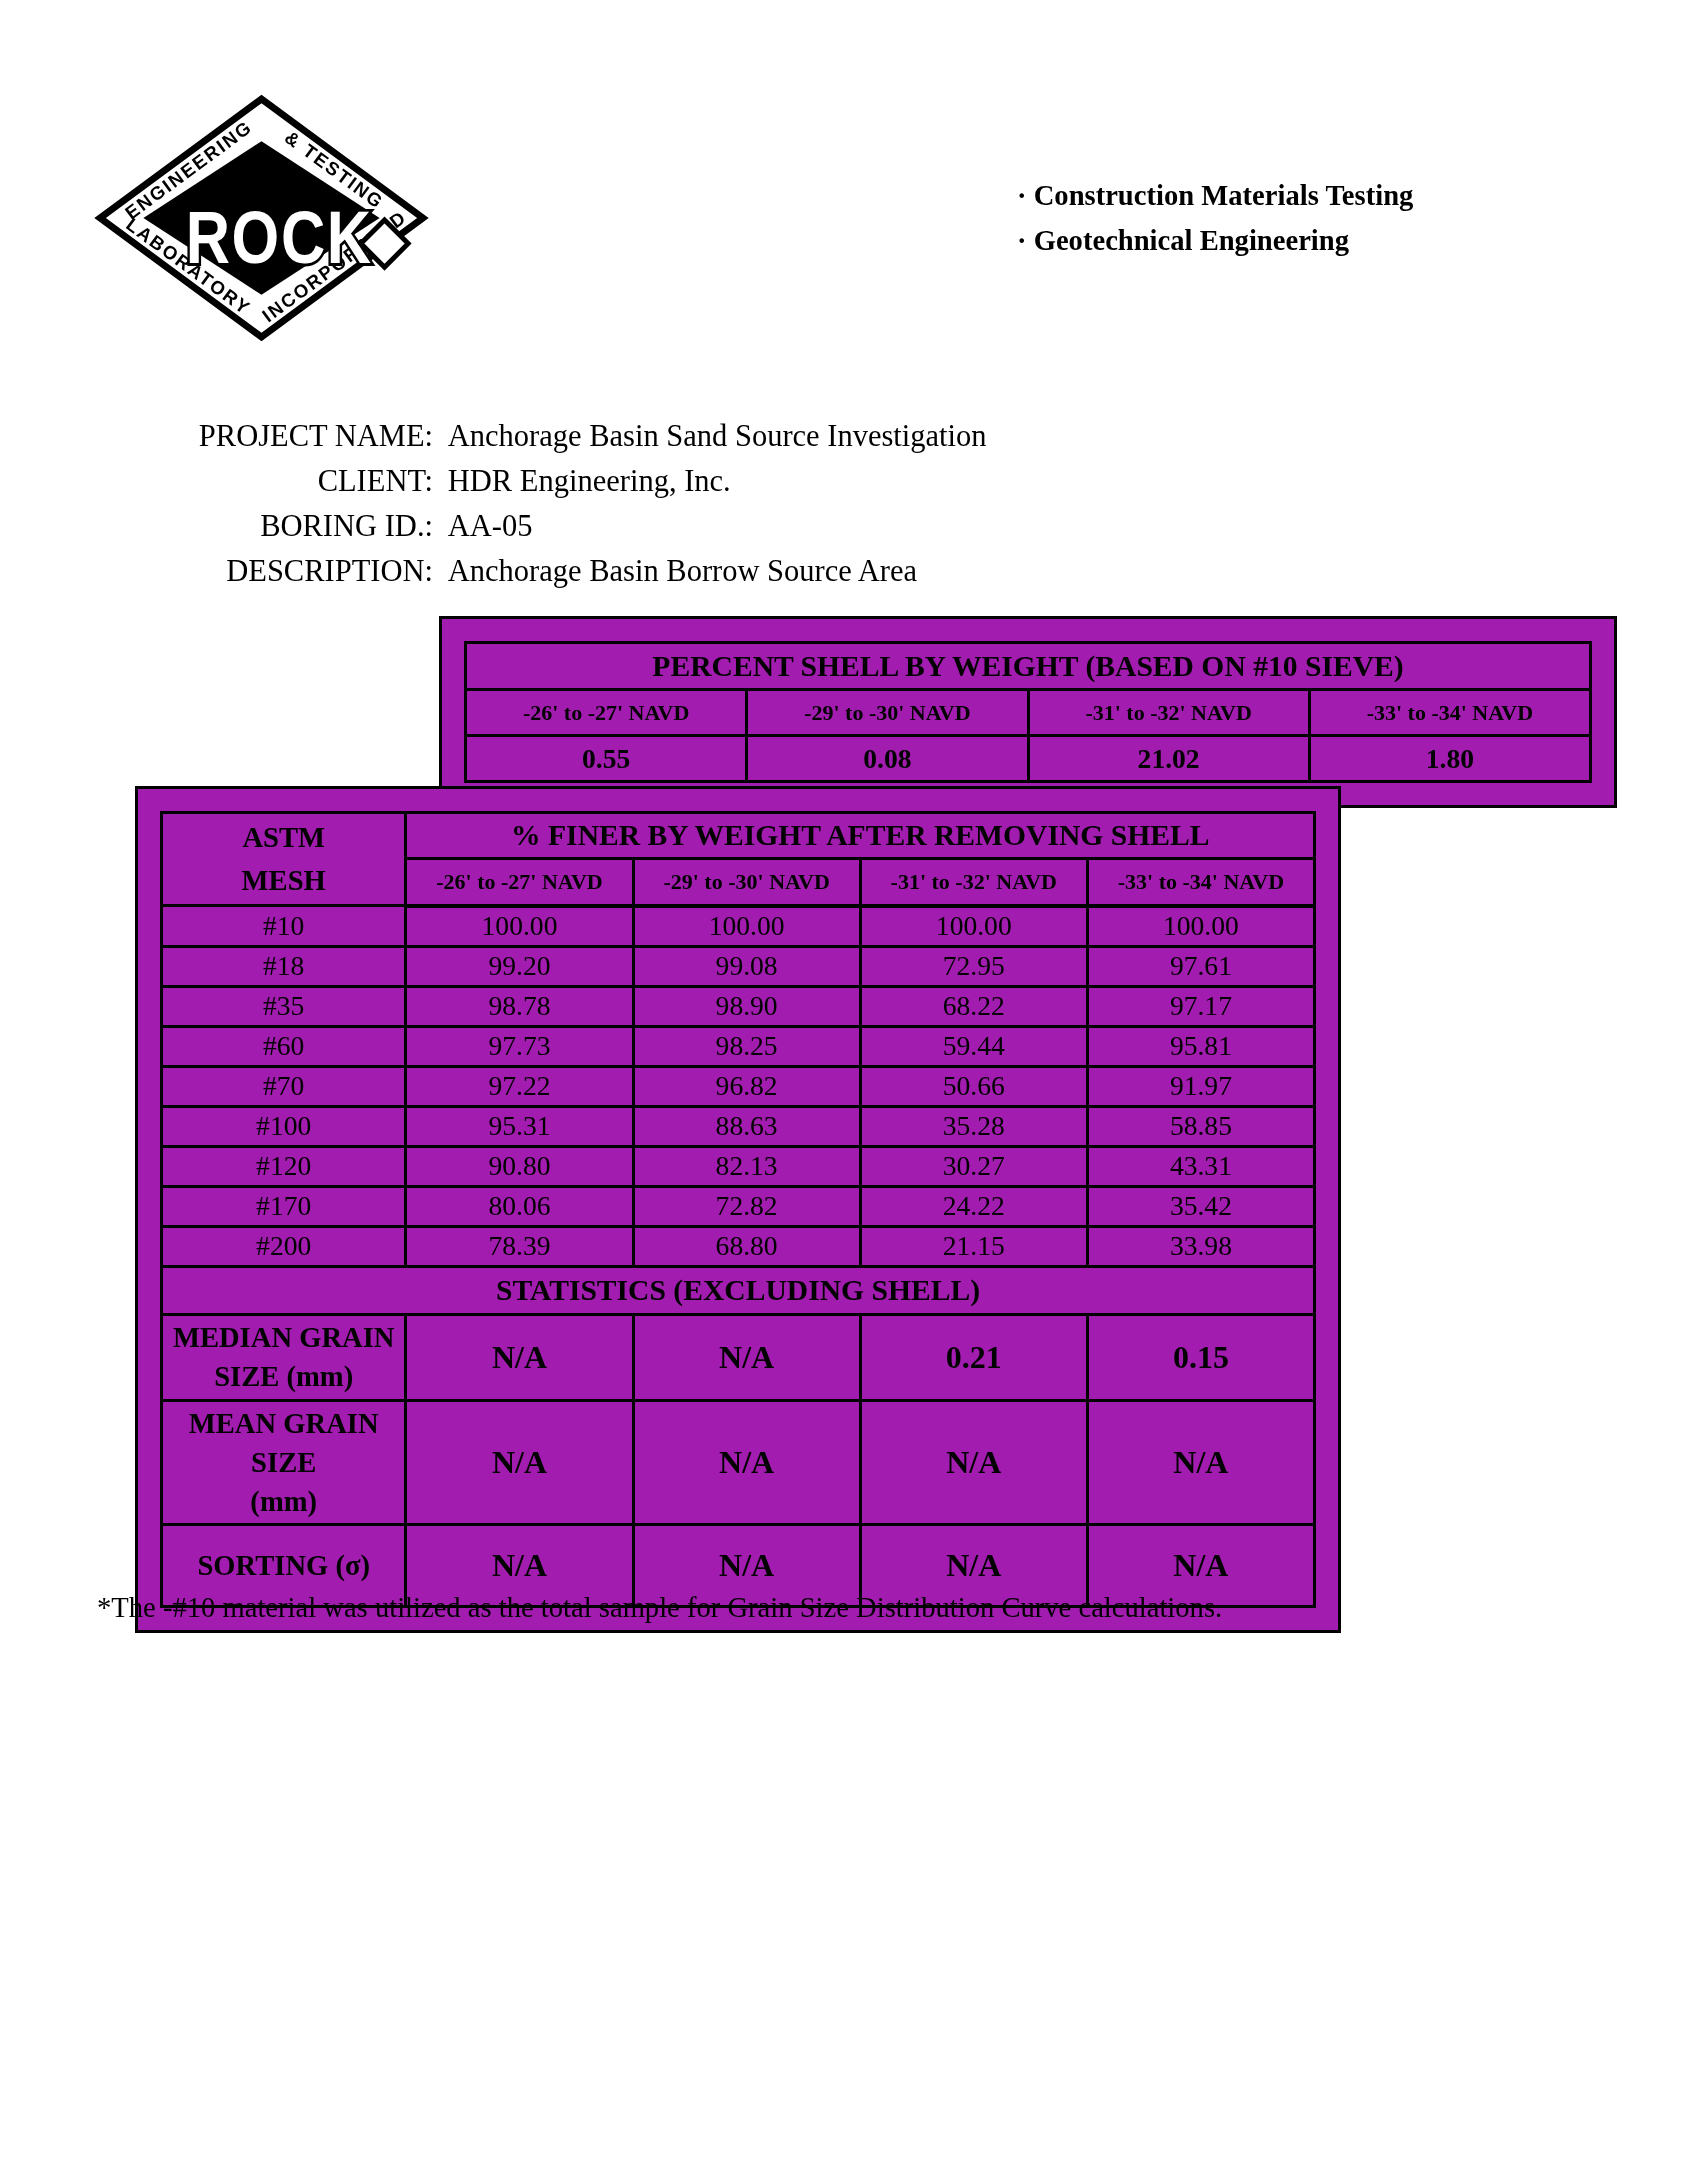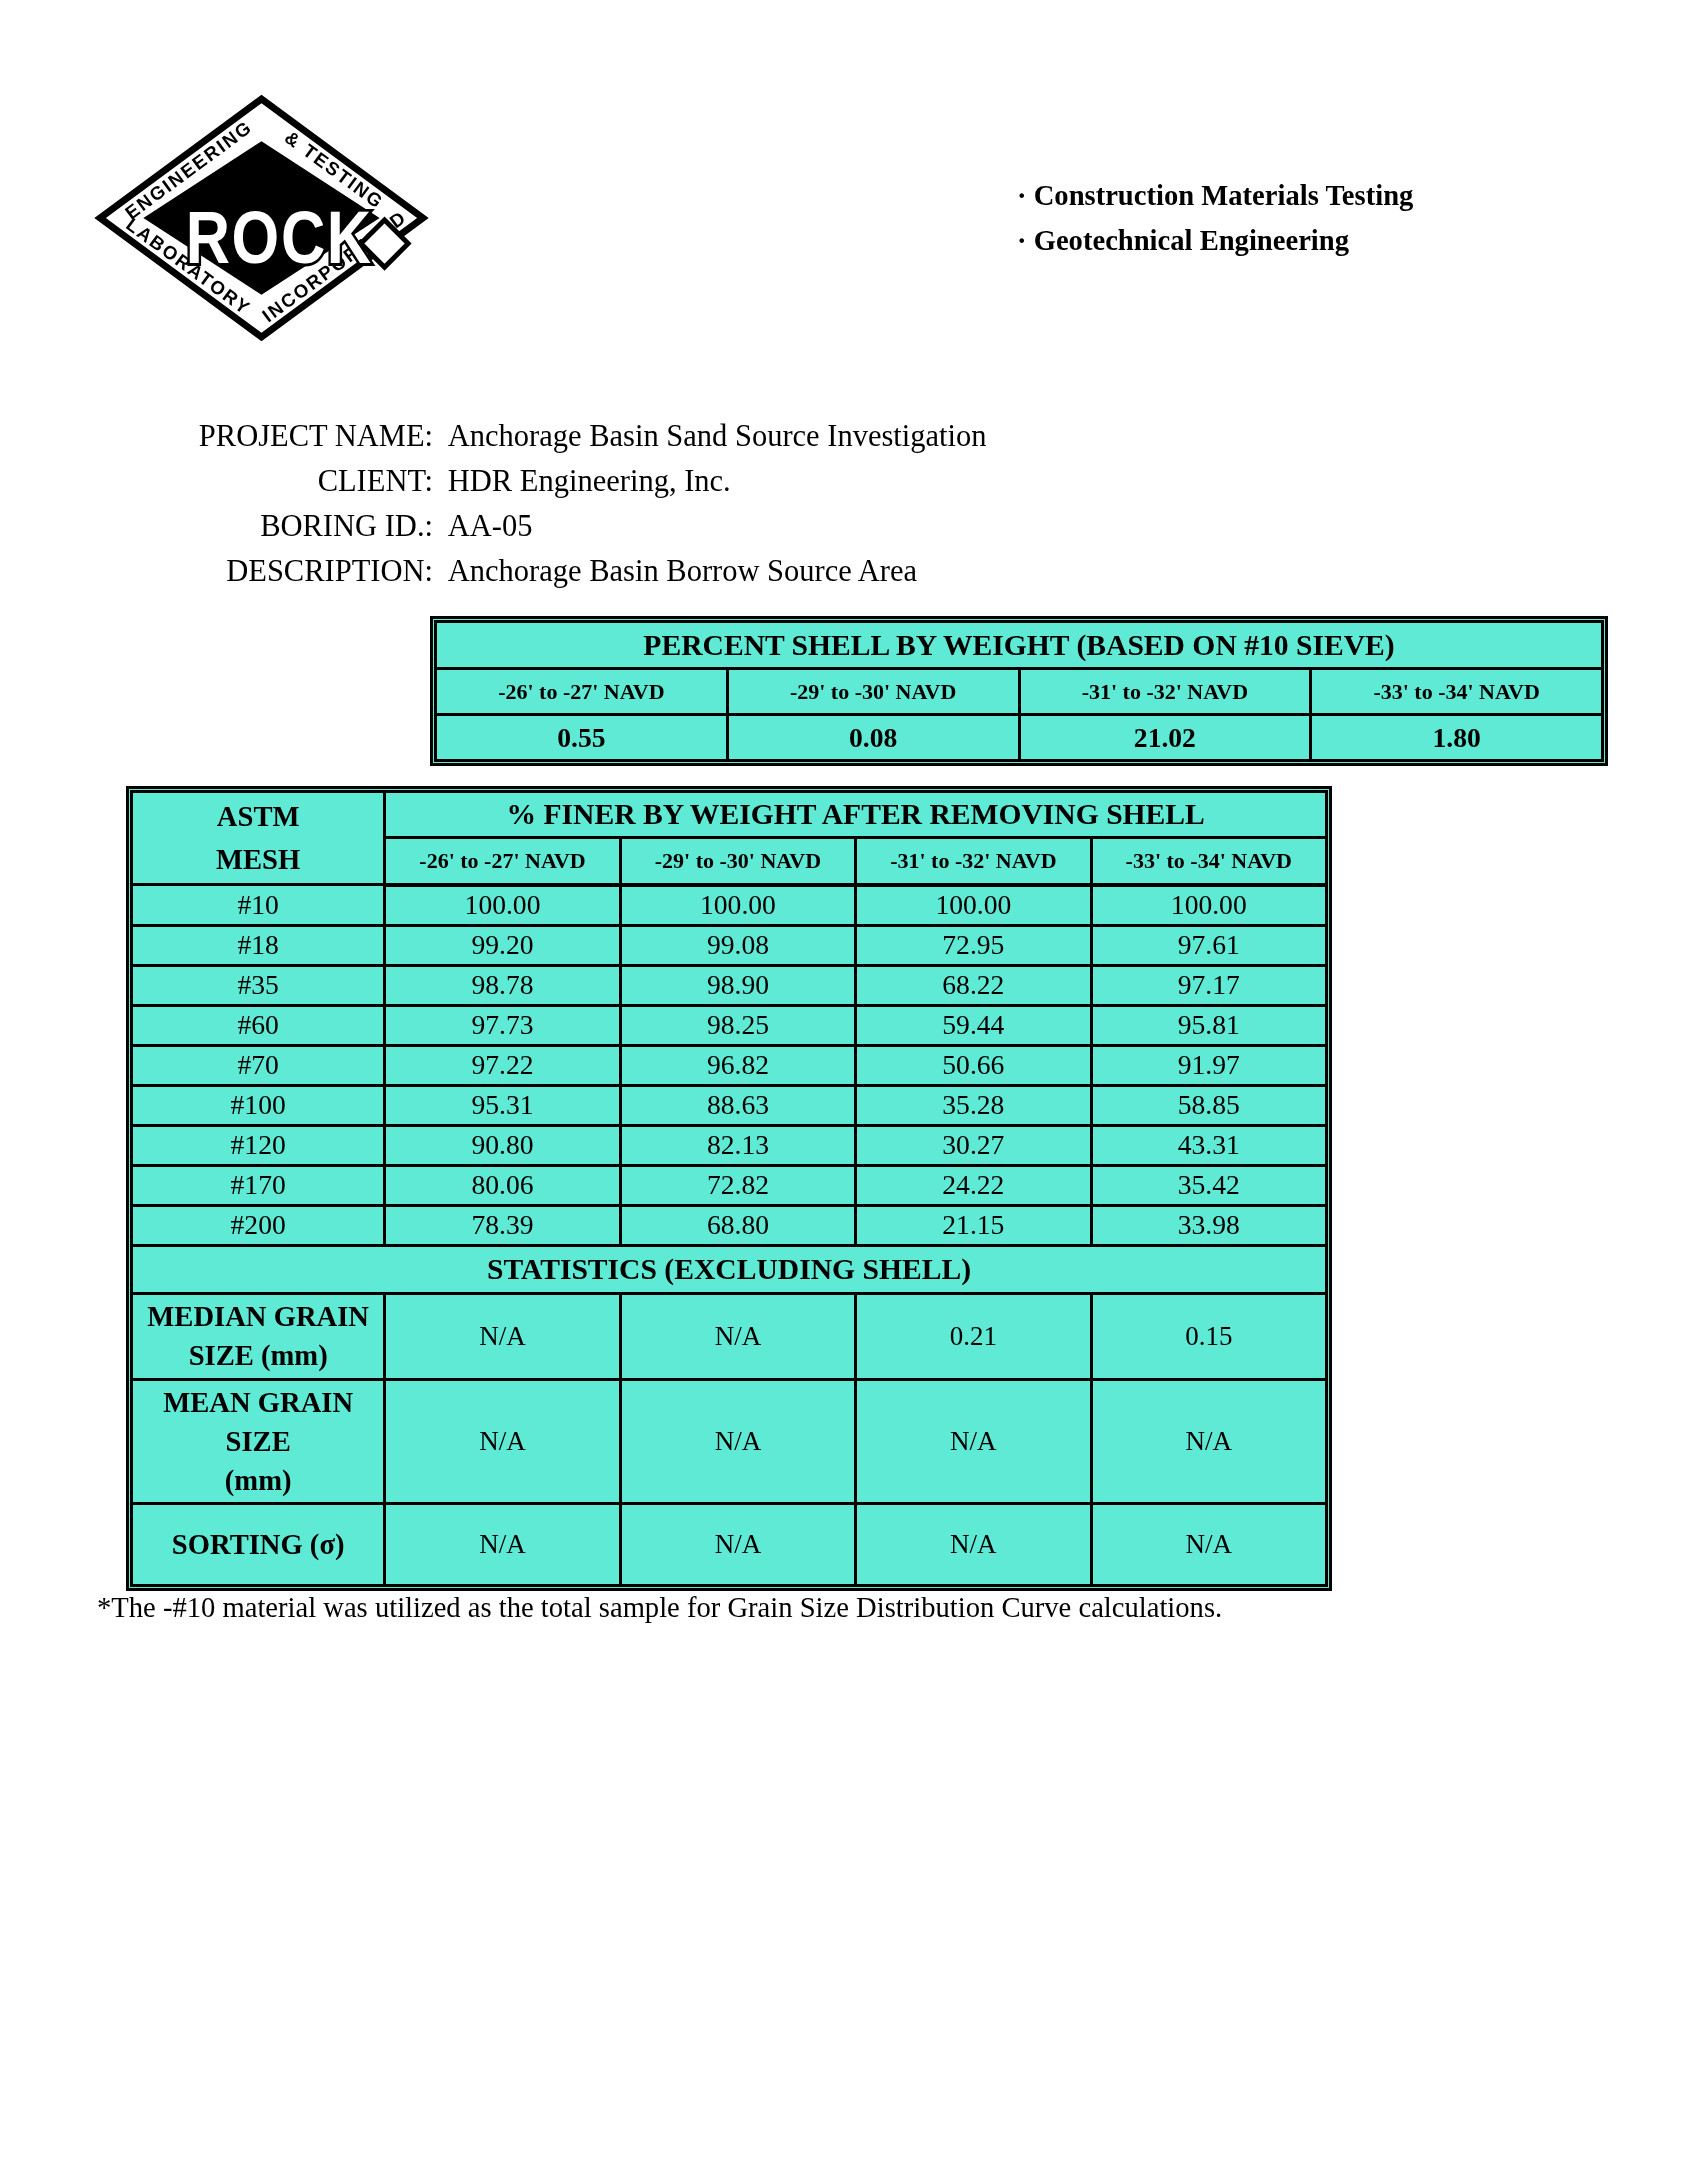--- a/index.html
+++ b/index.html
@@ -28,23 +28,24 @@
   
   .project-info { position: absolute; left: 0; top: 414px; width: 1702px; }
   .pi-row { display: flex; line-height: 45px; font-size: 30.5px; }
   .pi-label { width: 433px; text-align: right; font-weight: normal; padding-right: 14.8px; white-space: nowrap; }
   .pi-value { text-align: left; white-space: nowrap; }
 
   
   .dbl {
     position: absolute;
     border: 3px solid #000;
-    padding: 1px;
-    background: #5eead4;
+    padding: 22px;
+    background: #a21caf;
     box-sizing: border-box;
+    margin-left: 9px;
   }
   .dbl table {
     border-collapse: collapse;
     width: 100%;
     table-layout: fixed;
   }
   .dbl td, .dbl th {
     border: 3px solid #000;
     text-align: center;
     vertical-align: middle;
@@ -66,21 +67,21 @@
     white-space: pre-line; line-height: 43px;
   }
   .span-hdr { font-weight: bold; font-size: 29.6px; height: 39px; }
   .finer-table .col-hdr { border-bottom-width: 4.9px; }
   .data-cell { font-size: 27.6px; height: 33px; font-weight: normal; }
   .stats-hdr { font-weight: bold; font-size: 29.6px; height: 41px; border-top-width: 4.9px; }
   .stat-label {
     font-weight: bold; font-size: 28.6px;
     white-space: pre-line; line-height: 39px; height: 79px;
   }
-  .stat-val { font-size: 27px; font-weight: normal; }
+  .stat-val { font-size: 32px; font-weight: bold; }
 
   
   .footnote { position: absolute; left: 97px; top: 1592px; font-size: 28.6px; }
 </style>
 </head>
 <body>
 
 <div class="page">
 
   <div class="logo">

